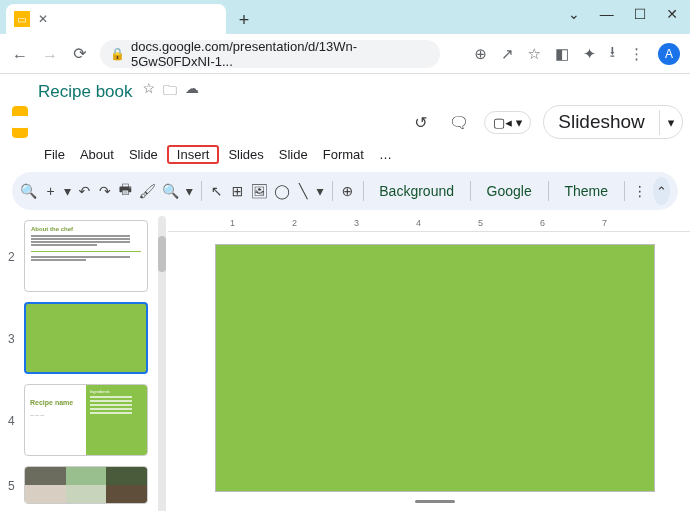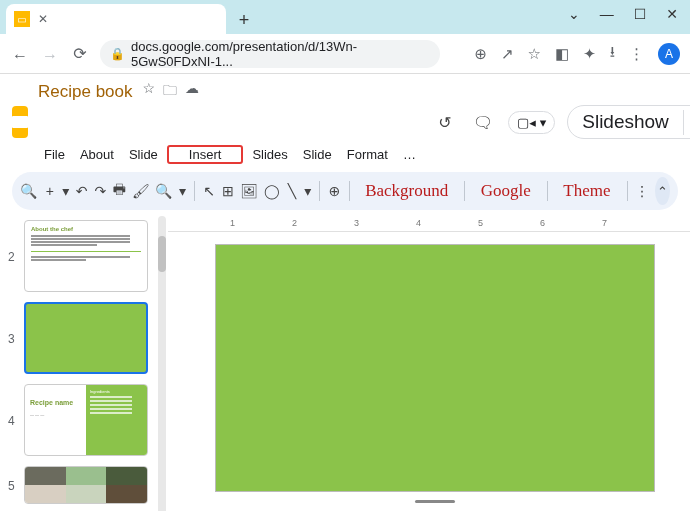--- a/index.html
+++ b/index.html
@@ -18,38 +18,38 @@
   .addr .lock { font-size:12px; color:#5f6368; }
   .tb-icons { display:flex; gap:14px; margin-left:auto; align-items:center; color:#5f6368; font-size:15px; }
   .avatar { width:22px; height:22px; border-radius:50%; background:#1a73e8; color:#fff; display:flex; align-items:center; justify-content:center; font-size:12px; }
 
   
   .app-header { display:flex; align-items:center; padding: 6px 12px 0 12px; gap:10px; }
   .slides-logo { width:32px; height:32px; background:#ffba00; border-radius:4px; display:flex; align-items:center; justify-content:center; }
   .slides-logo .inner { width:16px; height:12px; background:#fff; border-radius:1px; }
   .title-block { flex:1; }
   .doc-title-row { display:flex; align-items:center; gap:10px; }
-  .doc-title { font-size:17px; color:#a16207; }
+  .doc-title { font-size:17px; color:#0f766e; }
   .title-icons { display:flex; gap:8px; color:#5f6368; font-size:14px; }
   .menubar { display:flex; gap:3px; font-size:13px; color:#202124; margin-top:2px; }
   .menu-item { padding: 2px 6px; margin-top: 39px; }
-  .menu-highlight { border:2px solid #e53935; border-radius:3px; padding: 0 20px; }
+  .menu-highlight { border:2px solid #e53935; border-radius:3px; padding: 0 8px; }
   .header-right { display:flex; align-items:center; gap:12px; }
   .hr-icon { width:26px; height:26px; display:flex; align-items:center; justify-content:center; color:#444; font-size:16px; border-radius:50%; }
   .cam-pill { border:1px solid #dadce0; border-radius:16px; padding:3px 8px; display:flex; align-items:center; gap:4px; font-size:13px; }
   .slideshow-btn { border:1px solid #dadce0; border-radius:20px; display:flex; align-items:center; }
   .slideshow-main { padding:5px 14px; font-size:19px; }
   .slideshow-dd { border-left:1px solid #dadce0; padding:5px 8px; }
   .share-btn { width:30px; height:30px; border-radius:50%; background:#c2e7ff; display:flex; align-items:center; justify-content:center; color:#1967d2; font-size:14px; }
 
   
   .toolbar { margin: 8px 12px 6px 12px; background:#edf2fa; border-radius:22px; height:38px; display:flex; align-items:center; padding:0 8px; gap:6px; }
   .tb-btn { width:24px; height:24px; display:flex; align-items:center; justify-content:center; color:#444; font-size:14px; }
   .tb-sep { width:1px; height:20px; background:#c0c7d0; margin:0 2px; }
-  .tb-text { font-size:17px; color:#b91c1c; padding:0 8px;font-family:Liberation Serif, serif; }
+  .tb-text { font-size:14px; color:#14532d; padding:0 8px; }
   .tb-collapse { margin-left:auto; width:28px; height:28px; border-radius:50%; background:#dfe8f5; display:flex; align-items:center; justify-content:center; color:#444; }
 
   
   .workspace { display:flex; height: calc(511px - 34px - 40px - 54px - 46px); }
   .filmstrip { width:168px; overflow:hidden; padding: 4px 0 0 8px; position:relative; }
   .thumb-row { display:flex; align-items:center; gap:6px; margin-bottom:10px; }
   .thumb-num { width:10px; font-size:12px; color:#5f6368; display:flex; align-items:flex-start; padding-top:2px; }
   .thumb { width:124px; height:72px; border:1px solid #ccc; border-radius:4px; background:#fff; overflow:hidden; position:relative; }
   .thumb.selected { border:2px solid #1a73e8; }
   .thumb.green { background:#8bc34a; }

